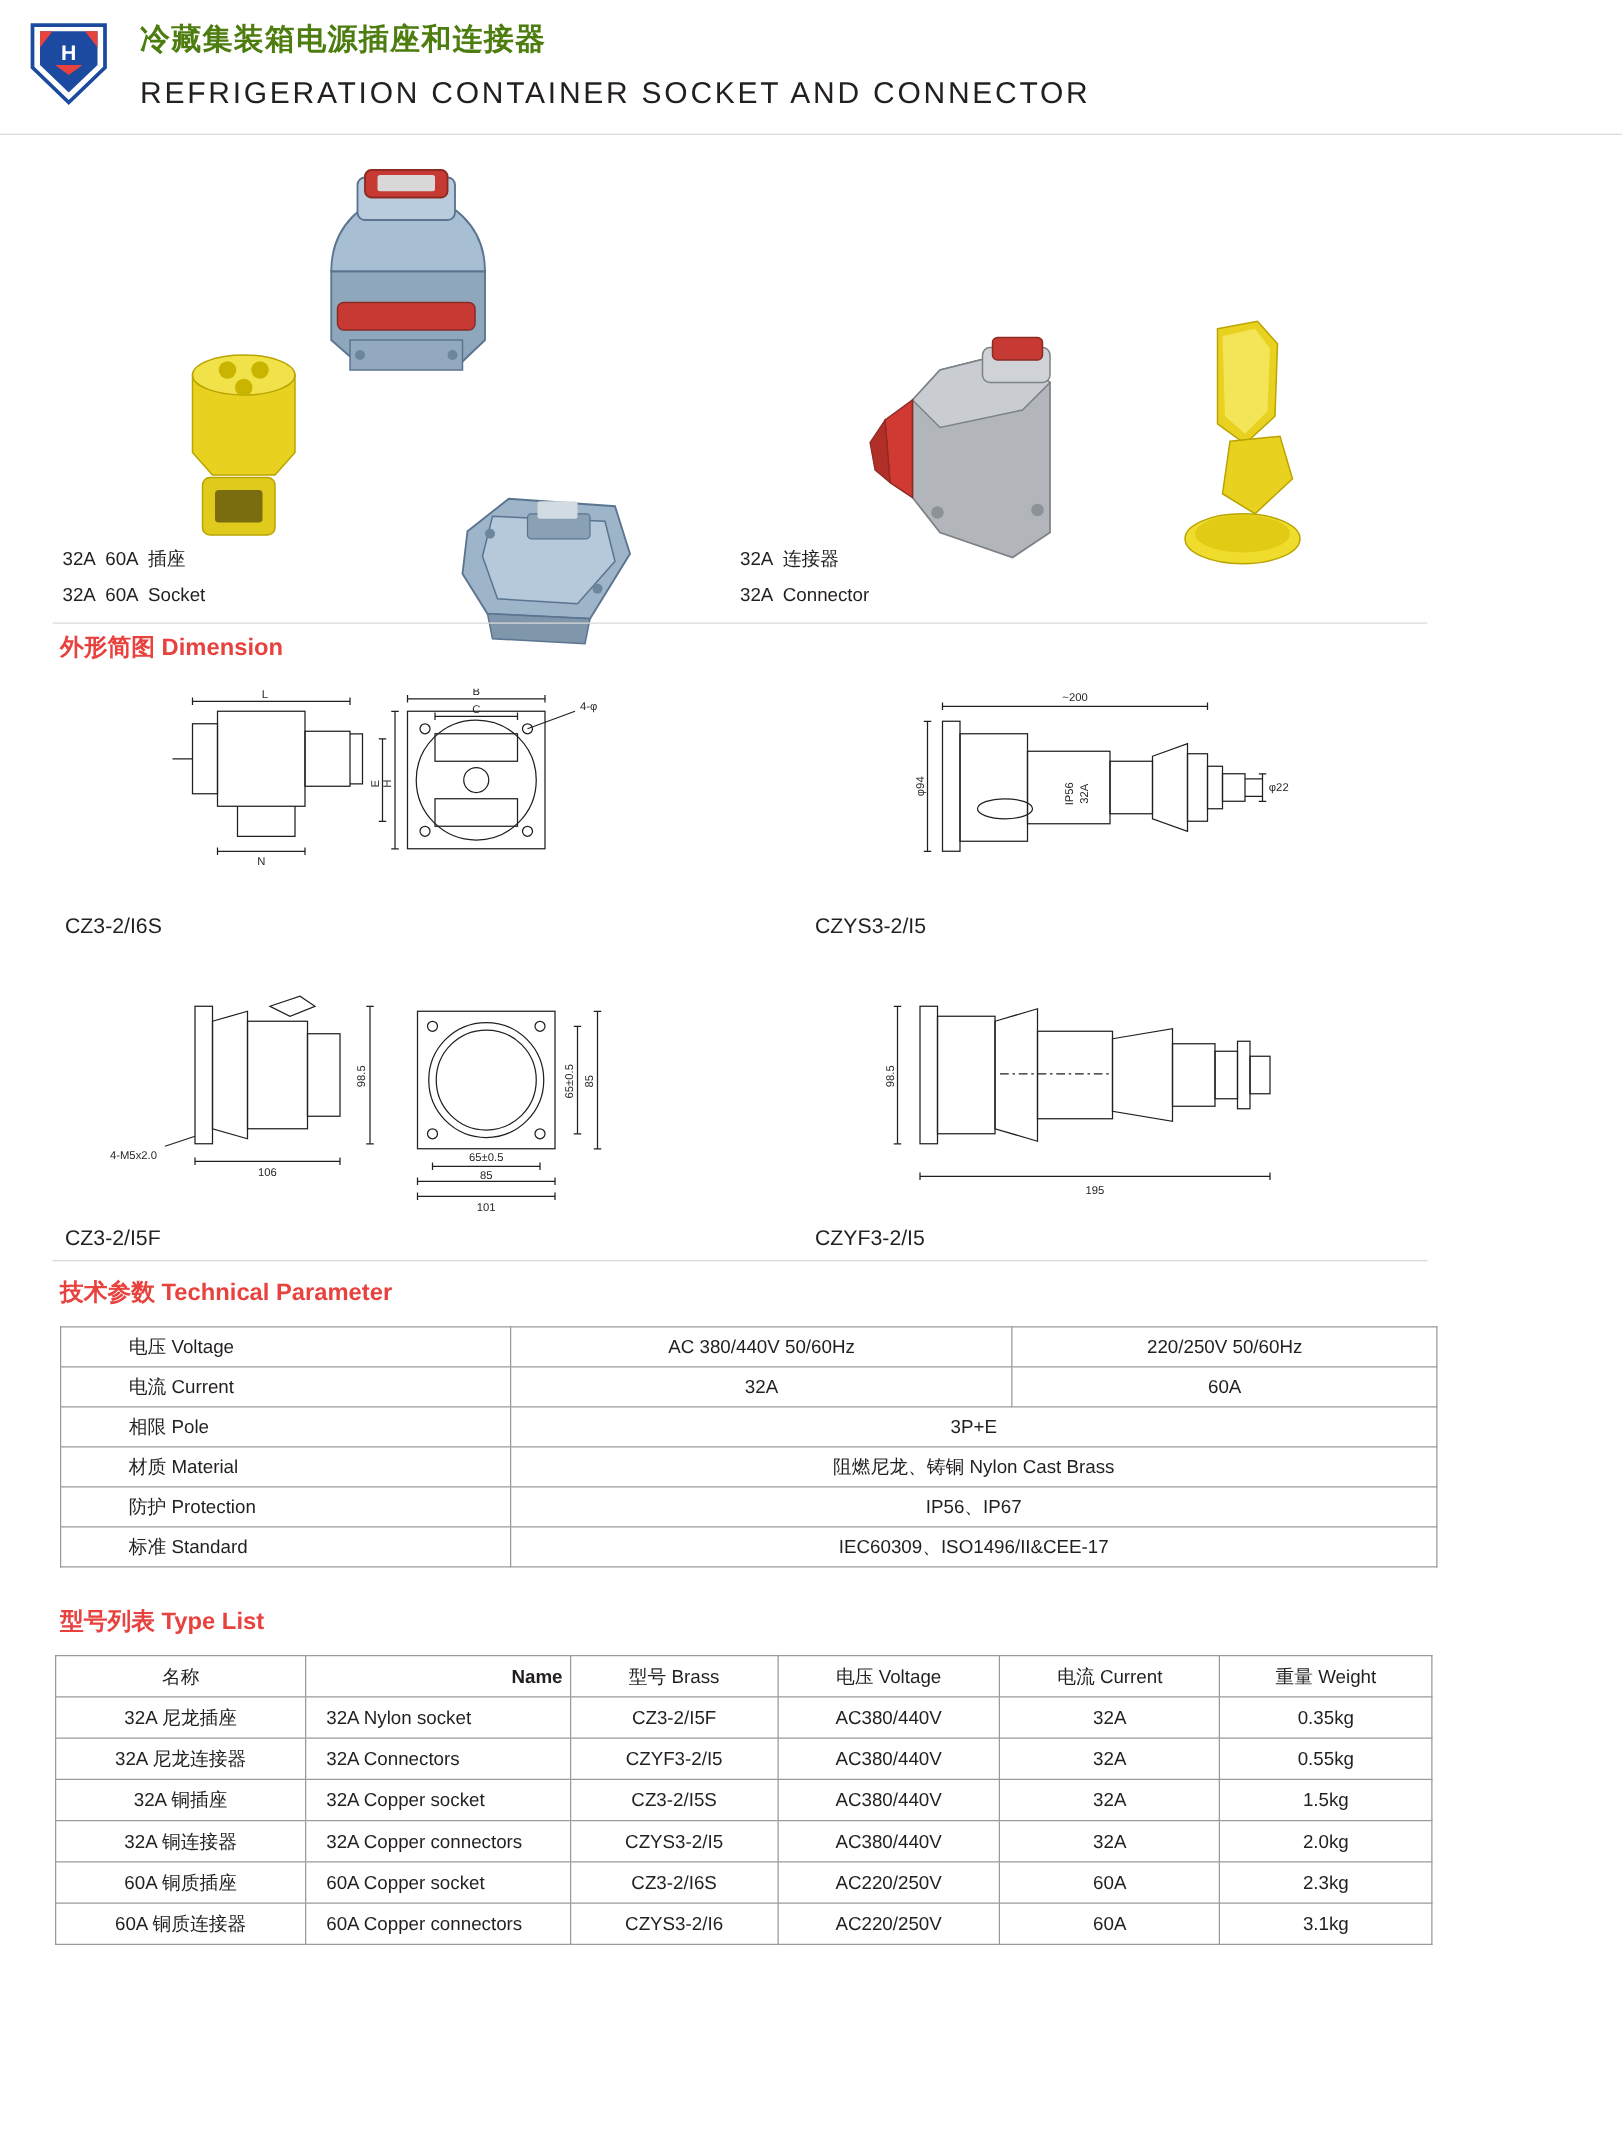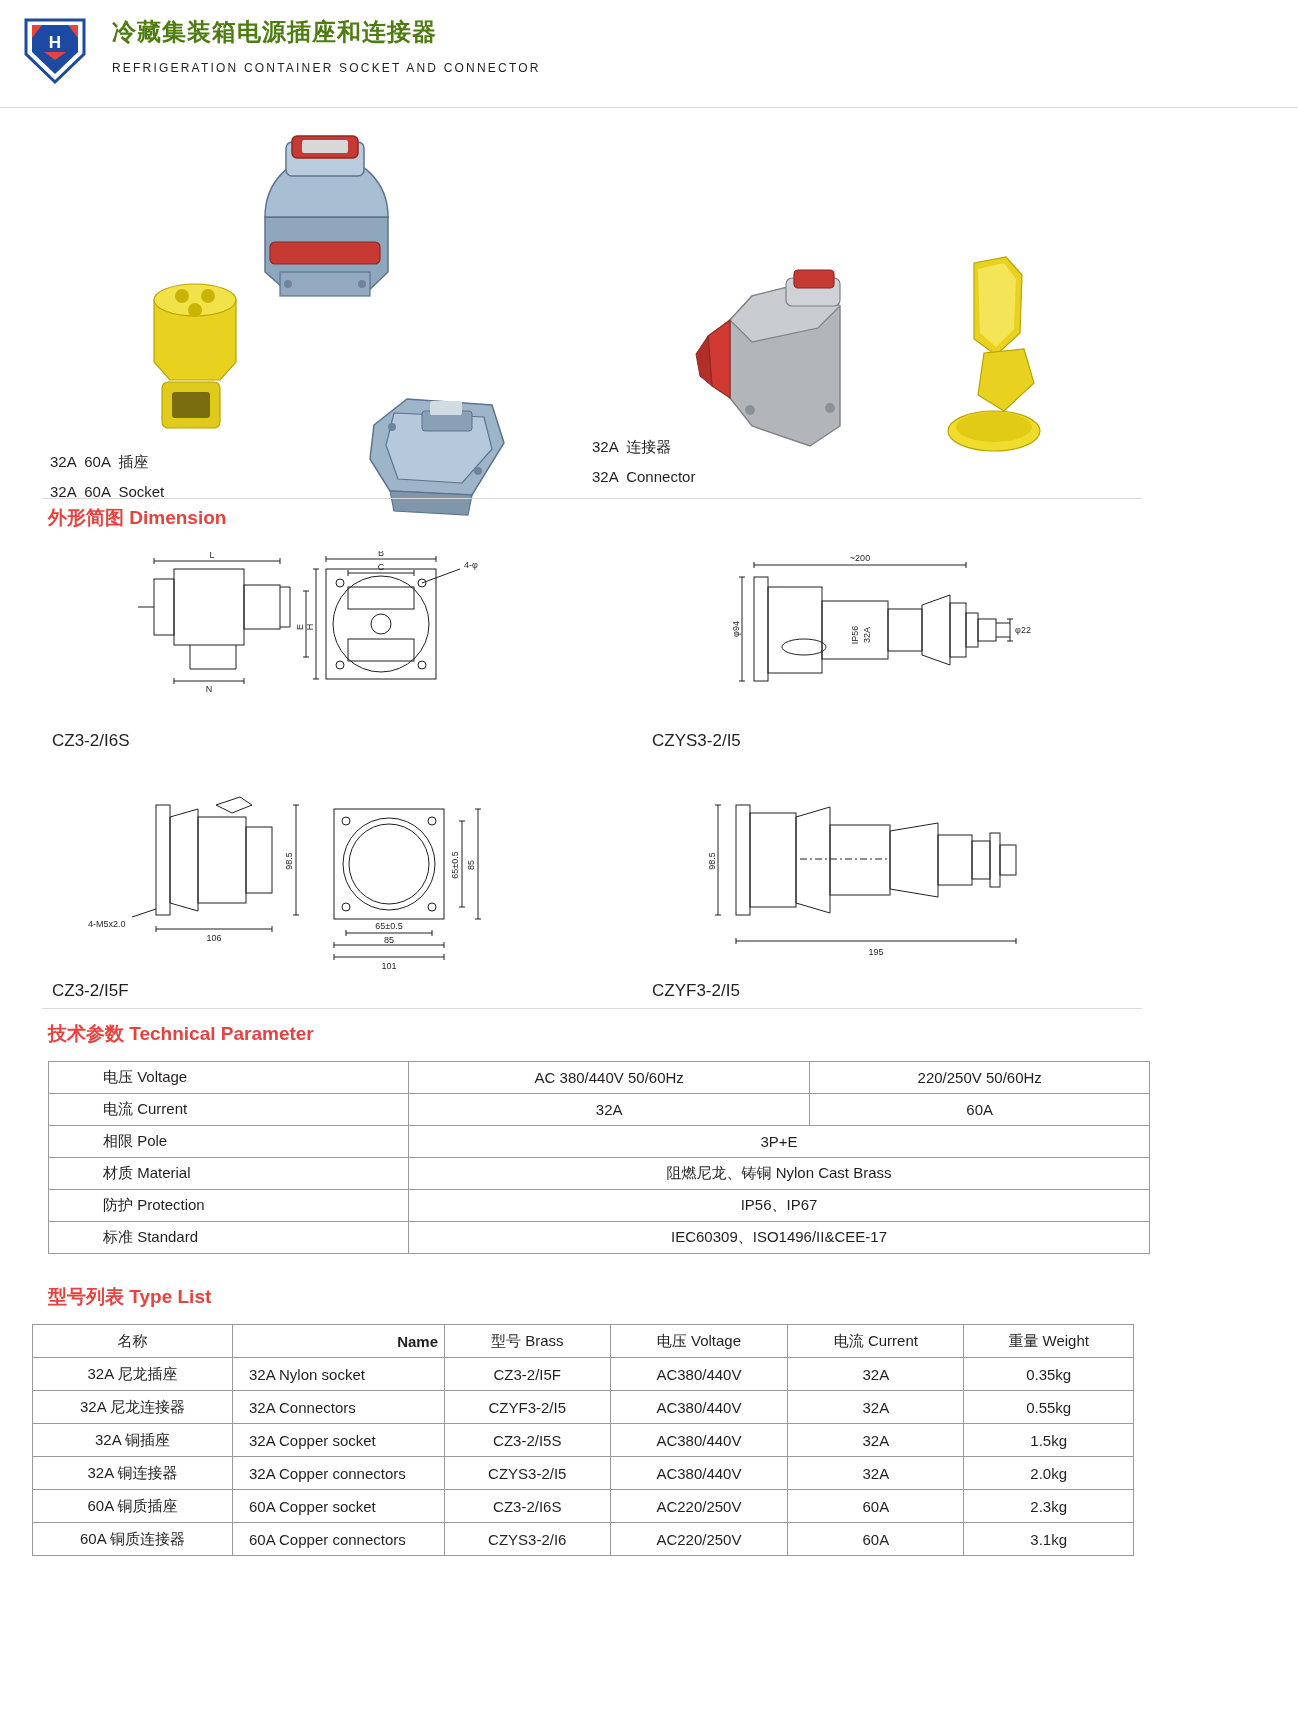--- a/index.html
+++ b/index.html
@@ -22,30 +22,30 @@
   }
   .logo {
     position:absolute; left:18px; top:14px;
     width:74px; height:74px;
   }
   .title-cn {
     font-size:24px; font-weight:bold; letter-spacing:1px;
     color:#4d7c0f; line-height:1.2; margin:0;
   }
   .title-en {
-    font-size:12px; color:#231f20; letter-spacing:2.2px;
+    font-size:24px; color:#231f20; letter-spacing:2.2px;
     margin-top:14px; font-family:"Liberation Sans", sans-serif;
   }
   
   .photo-section { position:relative; height:395px; }
   .photo-caption {
     position:absolute; font-size:15px; color:#231f20;
   }
   .photo-caption .line { margin-bottom:11px; white-space:pre; }
-  .caption-left { left:50px; top:345px; }
+  .caption-left { left:50px; top:330px; }
   .caption-right { left:592px; top:330px; }
   .rule-after-photos {
     position:absolute; left:42px; top:390px; width:1100px; height:1px; background:#d9d9d9;
   }
   
   .section-head {
     font-size:19px; font-weight:bold; margin:0;
     padding-left:48px;
   }
   .sh-cn { color:#e8423f; }
@@ -67,21 +67,21 @@
     border:1px solid #9a9a9a;
     height:32px;
     padding:3px 6px;
     text-align:center;
     color:#231f20;
   }
   .tp-table td.label {
     text-align:left; padding-left:54px; width:360px;
   }
   .tl-table {
-    margin-left:32px; width:1102px; font-size:15px;
+    margin-left:44px; width:1102px; font-size:15px;
   }
   .tl-table td, .tl-table th {
     border:1px solid #9a9a9a;
     height:33px;
     padding:3px 6px;
     text-align:center;
     font-weight:normal;
     color:#231f20;
   }
   .tl-table td.name-cn { width:200px; }

